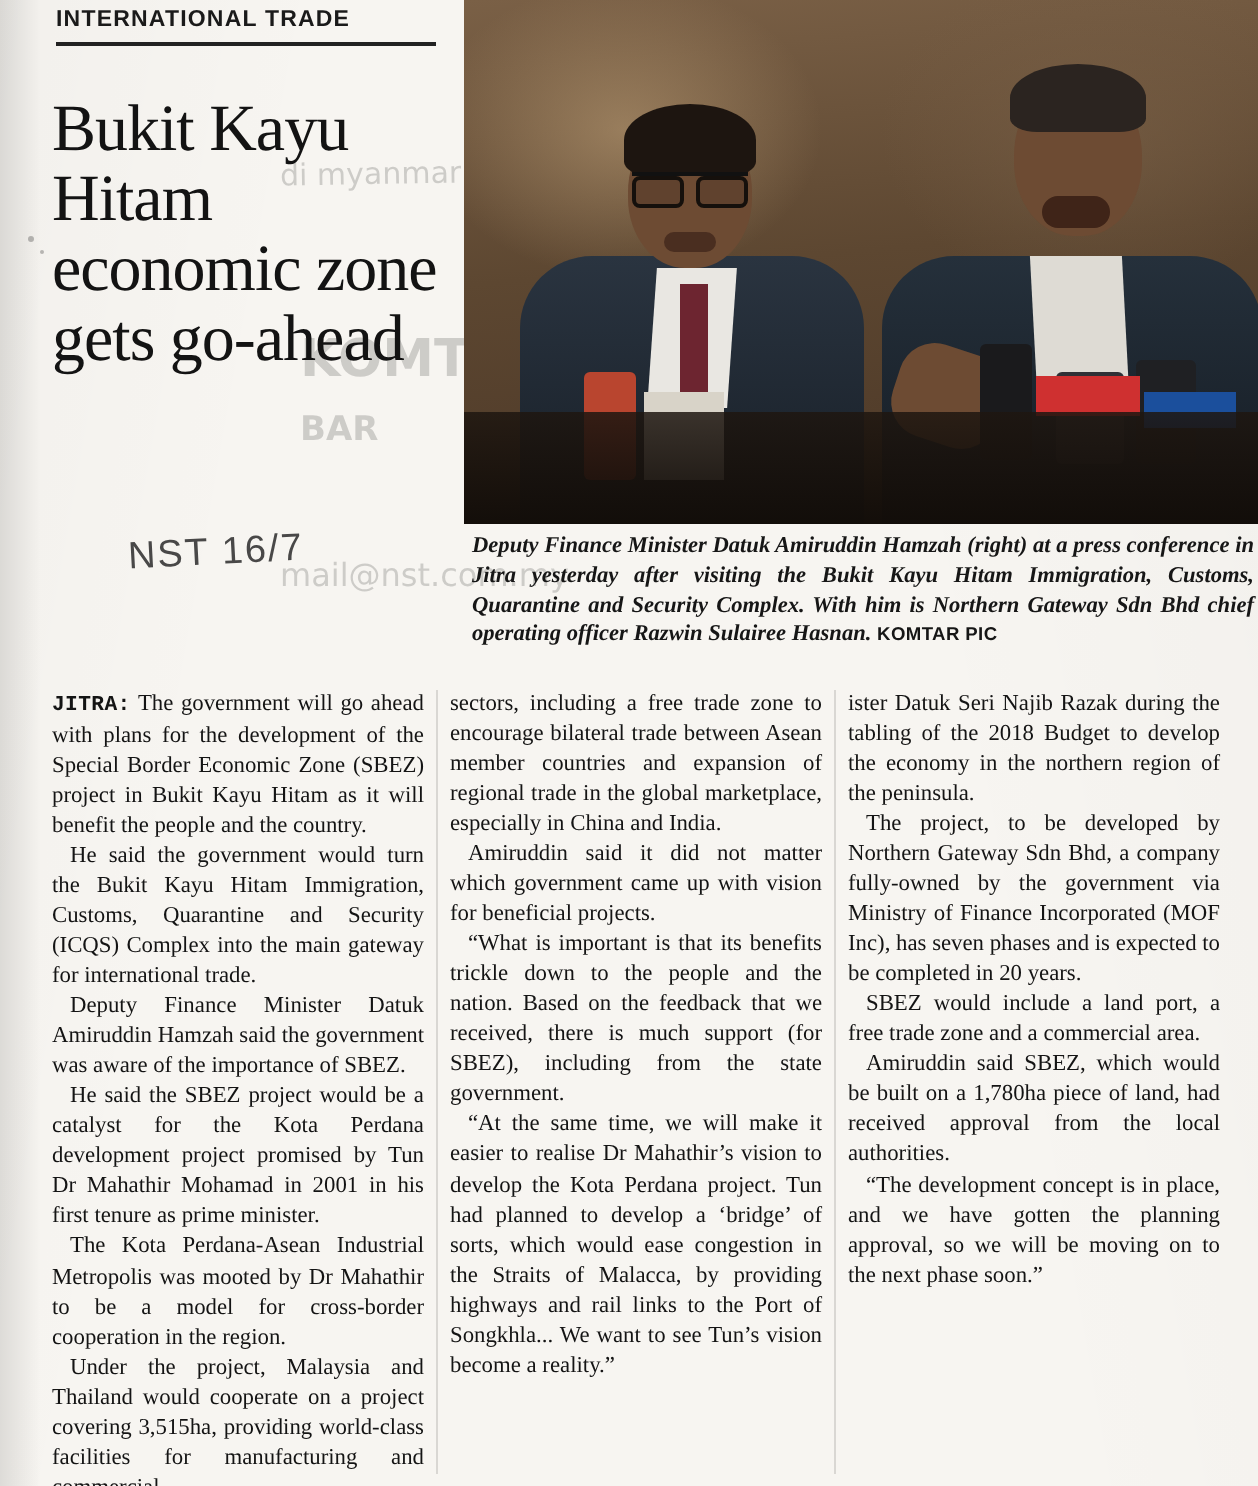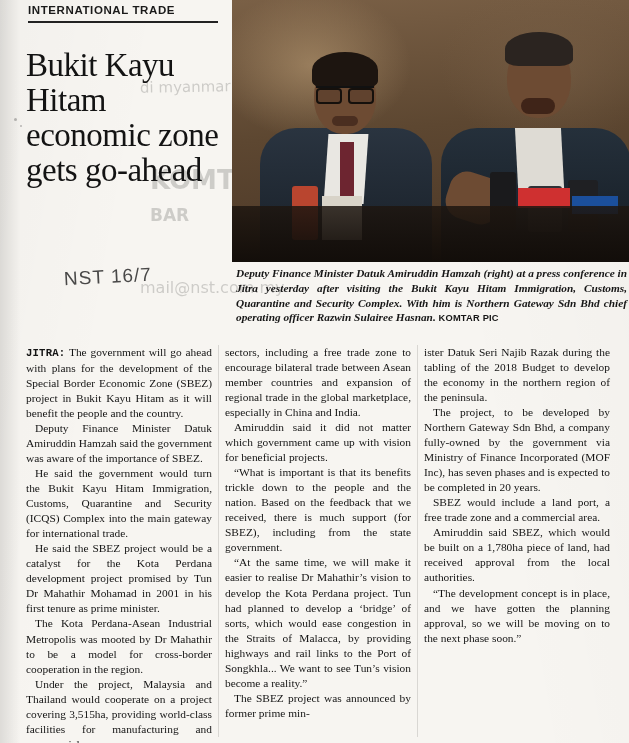--- a/index.html
+++ b/index.html
@@ -273,33 +273,32 @@
     <span class="credit">KOMTAR PIC</span>
   </div>
 
   <div class="vrule" style="left:218px;"></div>
   <div class="vrule" style="left:417px;"></div>
 
   <div class="cols">
 
     <div class="col">
       <p class="first"><span class="dateline">JITRA:</span> <span>The government will go ahead with plans for the development of the Special Border Economic Zone (SBEZ) project in Bukit Kayu Hitam as it will benefit the people and the country.</span></p>
+      <p>He said the government would turn the Bukit Kayu Hitam Immigration, Customs, Quarantine and Security (ICQS) Complex into the main gateway for international trade.</p>
       <p>Deputy Finance Minister Datuk Amiruddin Hamzah said the government was aware of the importance of SBEZ.</p>
-      <p>He said the government would turn the Bukit Kayu Hitam Immigration, Customs, Quarantine and Security (ICQS) Complex into the main gateway for international trade.</p>
       <p>He said the SBEZ project would be a catalyst for the Kota Perdana development project promised by Tun Dr Mahathir Mohamad in 2001 in his first tenure as prime minister.</p>
       <p>The Kota Perdana-Asean Industrial Metropolis was mooted by Dr Mahathir to be a model for cross-border cooperation in the region.</p>
       <p>Under the project, Malaysia and Thailand would cooperate on a project covering 3,515ha, providing world-class facilities for manufacturing and commercial</p>
     </div>
 
     <div class="col">
       <p class="first">sectors, including a free trade zone to encourage bilateral trade between Asean member countries and expansion of regional trade in the global marketplace, especially in China and India.</p>
       <p>Amiruddin said it did not matter which government came up with vision for beneficial projects.</p>
       <p>“What is important is that its benefits trickle down to the people and the nation. Based on the feedback that we received, there is much support (for SBEZ), including from the state government.</p>
       <p>“At the same time, we will make it easier to realise Dr Mahathir’s vision to develop the Kota Perdana project. Tun had planned to develop a ‘bridge’ of sorts, which would ease congestion in the Straits of Malacca, by providing highways and rail links to the Port of Songkhla... We want to see Tun’s vision become a reality.”</p>
-      <p>The SBEZ project was announced by former prime min-</p>
     </div>
 
     <div class="col">
       <p class="first">ister Datuk Seri Najib Razak during the tabling of the 2018 Budget to develop the economy in the northern region of the peninsula.</p>
       <p>The project, to be developed by Northern Gateway Sdn Bhd, a company fully-owned by the government via Ministry of Finance Incorporated (MOF Inc), has seven phases and is expected to be completed in 20 years.</p>
       <p>SBEZ would include a land port, a free trade zone and a commercial area.</p>
       <p>Amiruddin said SBEZ, which would be built on a 1,780ha piece of land, had received approval from the local authorities.</p>
       <p>“The development concept is in place, and we have gotten the planning approval, so we will be moving on to the next phase soon.”</p>
     </div>
 

